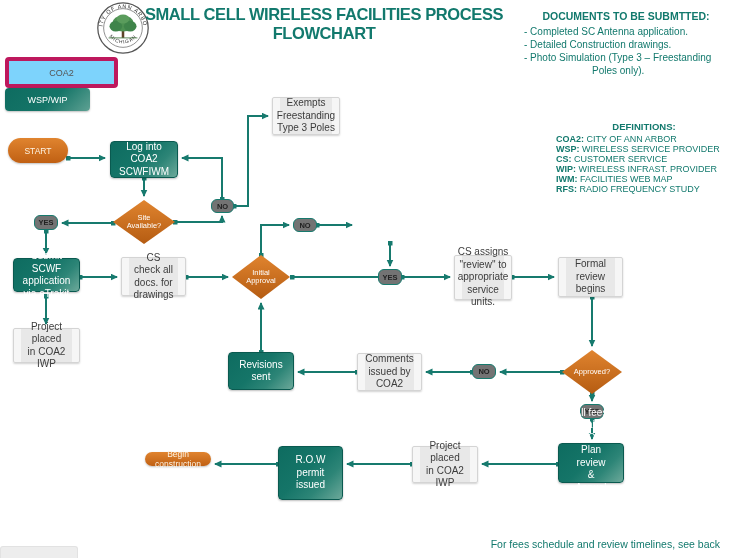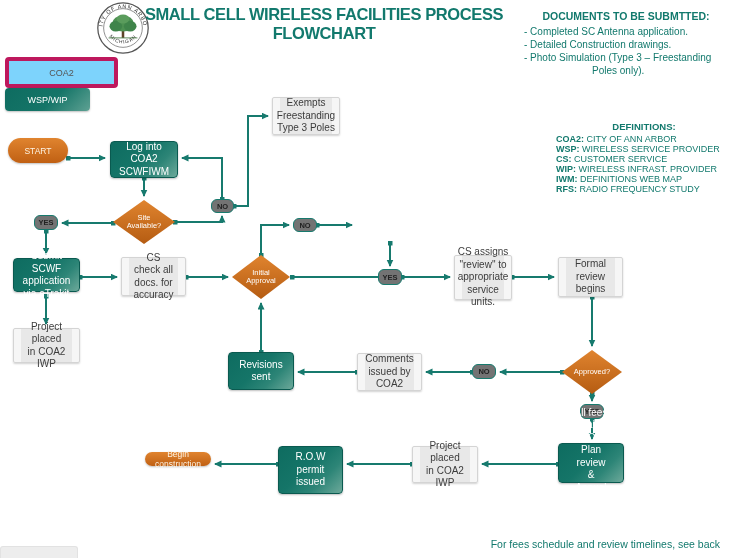--- a/index.html
+++ b/index.html
@@ -124,46 +124,46 @@
     <div>- Photo Simulation (Type 3 – Freestanding</div>
     <div class="indent">Poles only).</div>
   </div>
 
   <div class="defs-panel">
     <div class="p-title">DEFINITIONS:</div>
     <div class="def-row"><b>COA2:</b><span> CITY OF ANN ARBOR</span></div>
     <div class="def-row"><b>WSP:</b><span> WIRELESS SERVICE PROVIDER</span></div>
     <div class="def-row"><b>CS:</b><span> CUSTOMER SERVICE</span></div>
     <div class="def-row"><b>WIP:</b><span> WIRELESS INFRAST. PROVIDER</span></div>
-    <div class="def-row"><b>IWM:</b><span> DEFINITIONS WEB MAP</span></div>
+    <div class="def-row"><b>IWM:</b><span> FACILITIES WEB MAP</span></div>
     <div class="def-row"><b>RFS:</b><span> RADIO FREQUENCY STUDY</span></div>
   </div>
 
   <div class="legend-gray">COA2</div>
   <div class="legend-teal">WSP/WIP</div>
 
   <div class="stadium" style="left:8px;top:138px;width:60px;height:25px;">START</div>
   <div class="node teal" style="left:110px;top:141px;width:68px;height:37px;">Log into COA2 SCWFIWM</div>
   <div class="node gray" style="left:272px;top:97px;width:68px;height:38px;">Exempts Freestanding Type 3 Poles</div>
   <div class="diamond" style="left:113px;top:200px;width:62px;height:44px;">Site Available?</div>
   <div class="pill" style="left:34px;top:215px;width:24px;height:15px;">YES</div>
   <div class="pill" style="left:211px;top:199px;width:23px;height:14px;">NO</div>
   <div class="node teal" style="left:13px;top:258px;width:67px;height:34px;">Submit SCWF application via eTrakit</div>
-  <div class="node gray" style="left:121px;top:257px;width:65px;height:39px;">CS check all docs. for accuracy</div>
+  <div class="node gray" style="left:121px;top:257px;width:65px;height:39px;">CS check all docs. for drawings</div>
   <div class="node gray" style="left:13px;top:328px;width:67px;height:35px;">Project placed in COA2 IWP</div>
   <div class="diamond" style="left:232px;top:255px;width:58px;height:44px;">Initial Approval</div>
   <div class="pill" style="left:293px;top:218px;width:24px;height:14px;">NO</div>
   <div class="pill" style="left:378px;top:269px;width:24px;height:16px;">YES</div>
   <div class="node gray" style="left:454px;top:255px;width:58px;height:45px;">CS assigns "review" to appropriate service units.</div>
   <div class="node gray" style="left:558px;top:257px;width:65px;height:40px;">Formal review begins</div>
   <div class="diamond" style="left:562px;top:350px;width:60px;height:44px;">Approved?</div>
   <div class="pill" style="left:472px;top:364px;width:24px;height:15px;">NO</div>
   <div class="node gray" style="left:357px;top:353px;width:65px;height:38px;">Comments issued by COA2</div>
   <div class="node teal" style="left:228px;top:352px;width:66px;height:38px;">Revisions sent</div>
   <div class="pill" style="left:580px;top:404px;width:24px;height:15px;">YES</div>
   <div class="node teal" style="left:558px;top:443px;width:66px;height:40px;">All fees paid (ROW Plan review &amp; Annual usage Fees)</div>
   <div class="node gray" style="left:412px;top:446px;width:66px;height:37px;">Project placed in COA2 IWP</div>
-  <div class="node teal" style="left:278px;top:446px;width:65px;height:48px;">R.O.W permit issued</div>
+  <div class="node teal" style="left:278px;top:446px;width:65px;height:54px;">R.O.W permit issued</div>
   <div class="stadium" style="left:145px;top:452px;width:66px;height:14px;">Begin construction</div>
 
   <div class="footer-note">For fees schedule and review timelines, see back</div>
   <div class="corner-box"></div>
 </div>
 
 </body></html>

